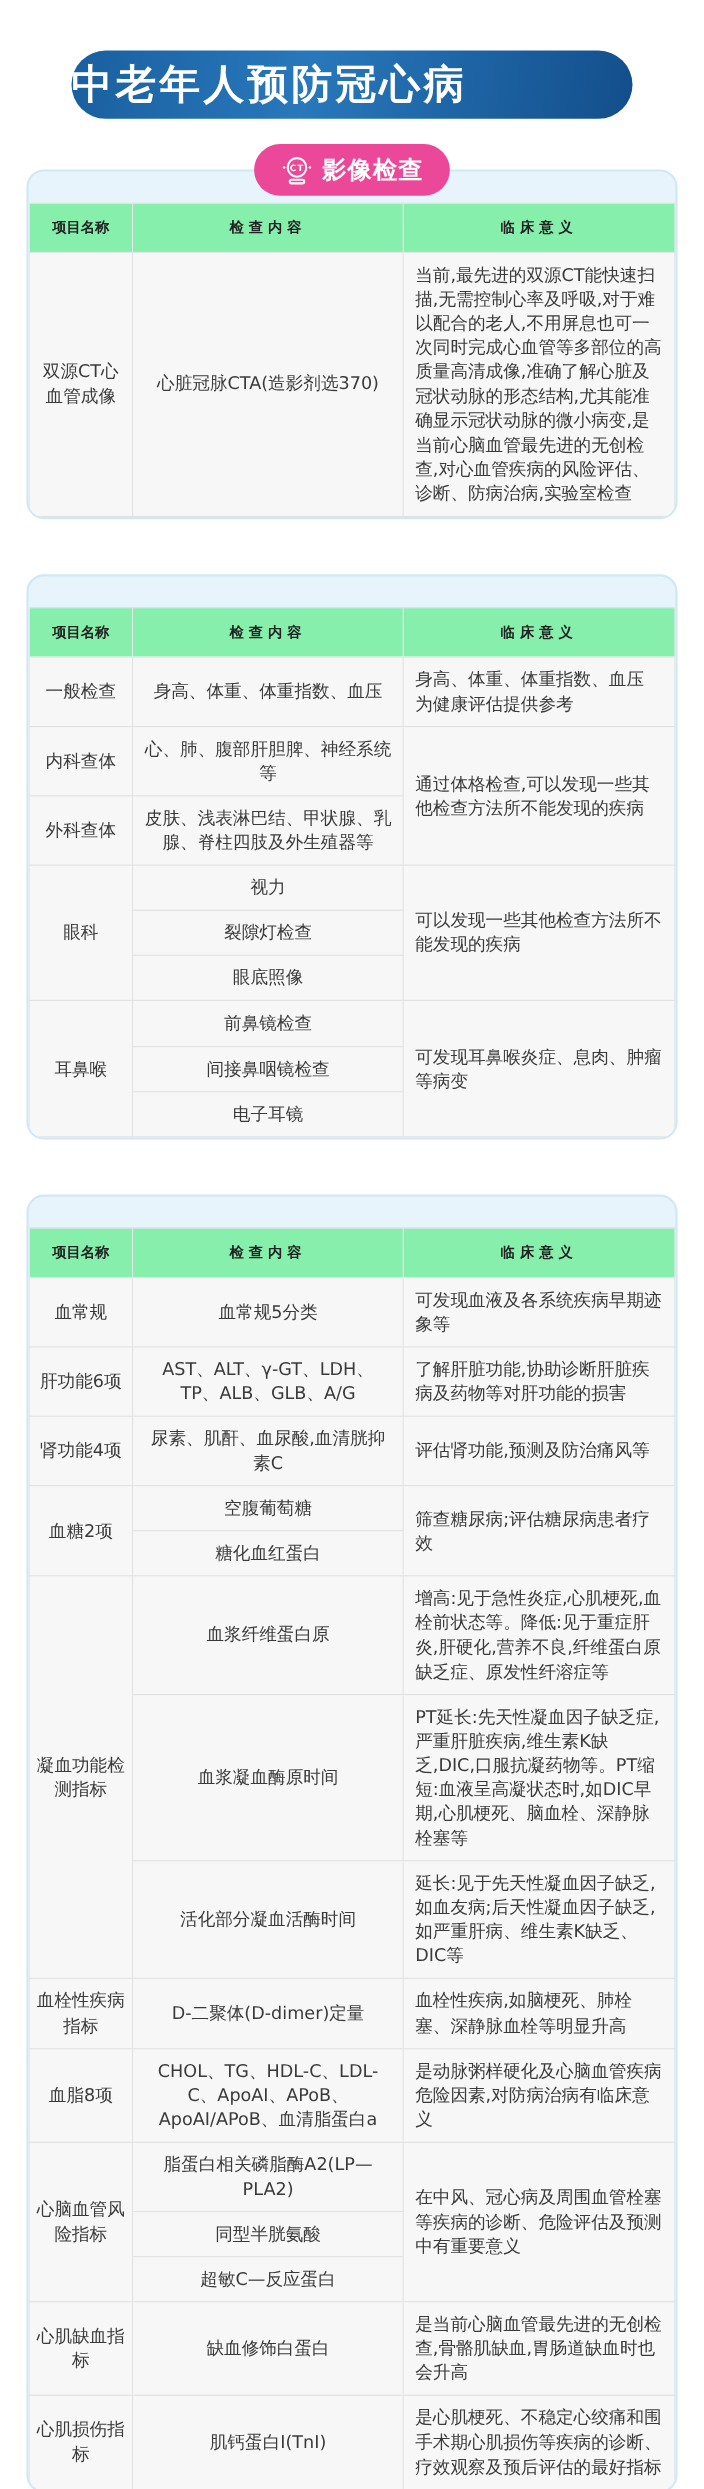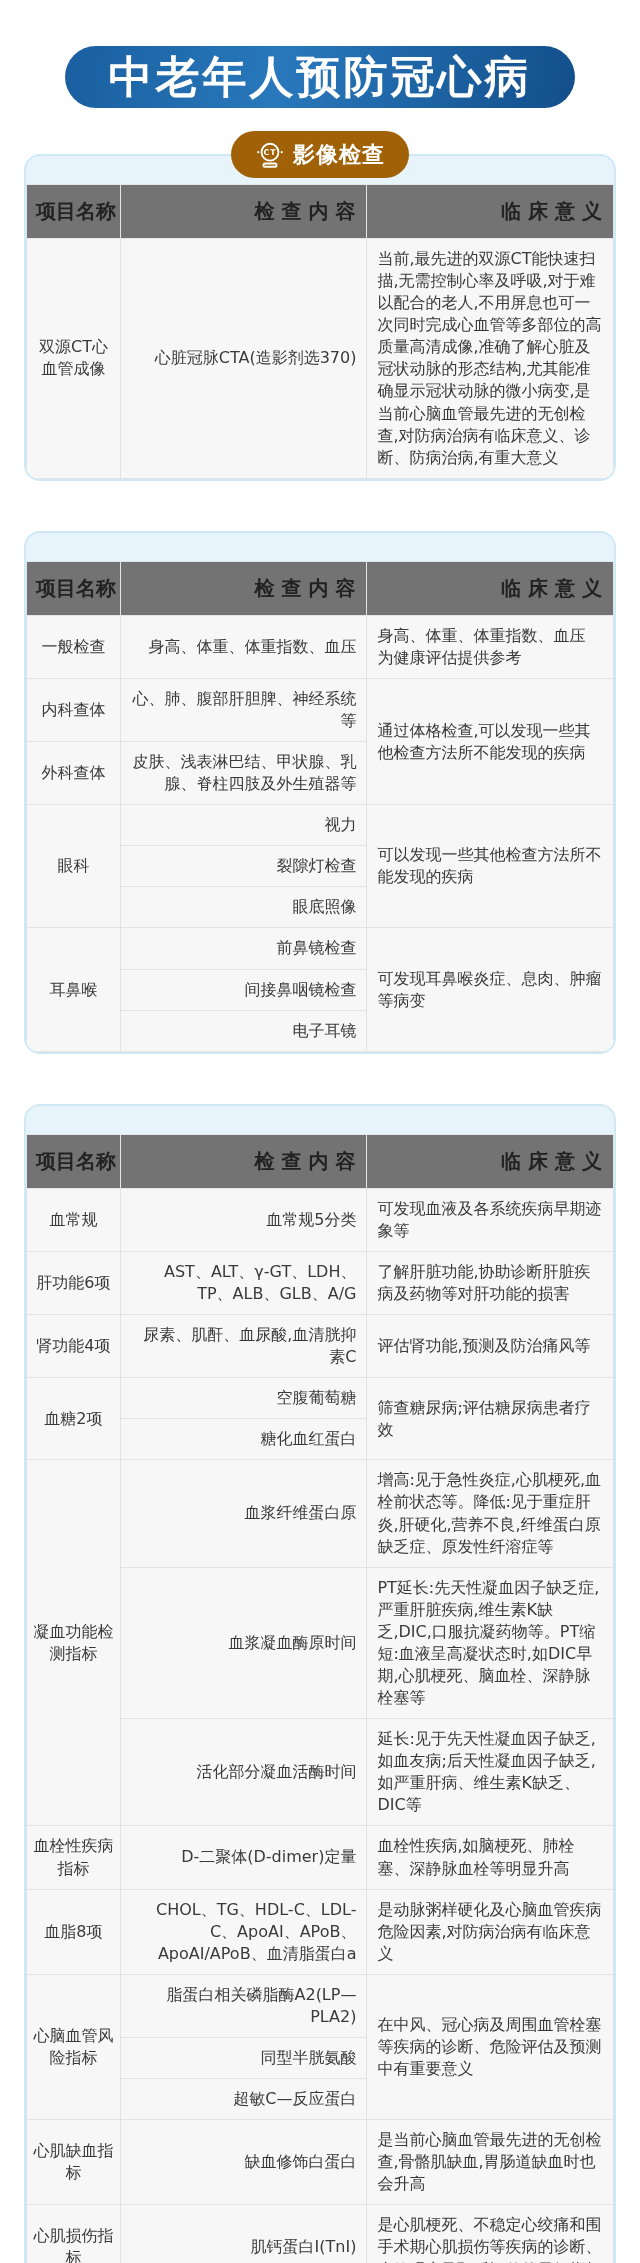--- a/index.html
+++ b/index.html
@@ -7,59 +7,59 @@
     width:640px;height:2263px;overflow:hidden;
     font-family:"DejaVu Sans","Liberation Sans",sans-serif;
     -webkit-font-smoothing:antialiased;
   }
   .page{width:640px;height:2263px;position:relative;background:#fff;}
 
   
   .banner{
     margin:46px auto 0;width:510px;height:62px;border-radius:31px;
     background:linear-gradient(100deg,#1a5f9f 0%,#2878bb 42%,#134e8b 100%);
-    display:flex;align-items:center;justify-content:center;
-    color:#fff;font-size:44px;font-weight:bold;letter-spacing:3px;
+    display:flex;align-items:center;
+    color:#fff;font-size:37px;font-weight:bold;letter-spacing:3px;
   }
 
   
   .section{position:relative;width:592px;margin:0 auto;}
   .section.first{margin-top:46px;}
   .section.later{margin-top:50px;}
 
   .badge{
     position:absolute;top:-23px;left:50%;transform:translateX(-50%);
-    background:#a16207;border-radius:25px;height:47px;
+    background:#ec4899;border-radius:25px;height:47px;
     display:flex;align-items:center;justify-content:center;gap:8px;
     padding:0 24px;color:#fff;font-size:22px;font-weight:bold;
     letter-spacing:1px;z-index:2;white-space:nowrap;
   }
   .badge svg{display:block;}
 
   .card{
     background:#e8f4fb;border:2px solid #cfe8f6;border-radius:16px;
     padding-top:28px;overflow:hidden;
   }
 
   table{width:100%;border-collapse:collapse;background:#f7f7f7;}
   col.c-name{width:16%;}
   col.c-content{width:42%;}
   col.c-meaning{width:42%;}
   th{
-    background:#737373;border:1px solid #e0e6ea;
-    font-size:20px;font-weight:bold;color:#222;
-    padding:13px 4px;text-align:right;
+    background:#86efac;border:1px solid #e0e6ea;
+    font-size:13px;font-weight:bold;color:#222;
+    padding:13px 4px;text-align:center;
   }
   th.sp{letter-spacing:.35em;margin-top:17px;}
   td{
     border:1px solid #e2e2e2;font-size:16px;color:#3a3a3a;
     line-height:1.38;padding:9px 10px;background:#f7f7f7;
   }
   td.name{text-align:center;padding:9px 4px;}
-  td.content{text-align:right;}
+  td.content{text-align:center;}
   td.meaning{text-align:left;}
 </style>
 </head>
 <body>
 
 <div class="page">
 
   <div class="banner">
     <span>中老年人预防冠心病</span>
   </div>
@@ -86,21 +86,21 @@
           </colgroup>
         <tbody>
             <tr>
           <th>项目名称</th>
           <th class="sp">检查内容</th>
           <th class="sp">临床意义</th>
         </tr>
         <tr>
           <td class="name">双源CT心血管成像</td>
           <td class="content">心脏冠脉CTA(造影剂选370)</td>
-          <td class="meaning">当前,最先进的双源CT能快速扫描,无需控制心率及呼吸,对于难以配合的老人,不用屏息也可一次同时完成心血管等多部位的高质量高清成像,准确了解心脏及冠状动脉的形态结构,尤其能准确显示冠状动脉的微小病变,是当前心脑血管最先进的无创检查,对防病治病有临床意义、诊断、防病治病,有重大意义</td>
+          <td class="meaning">当前,最先进的双源CT能快速扫描,无需控制心率及呼吸,对于难以配合的老人,不用屏息也可一次同时完成心血管等多部位的高质量高清成像,准确了解心脏及冠状动脉的形态结构,尤其能准确显示冠状动脉的微小病变,是当前心脑血管最先进的无创检查,对心血管疾病的风险评估、诊断、防病治病,实验室检查</td>
         </tr>
       </tbody>
         </table>
     </div>
   </div>
 
   <div class="section later">
     <div class="card">
       <table>
         <colgroup>

